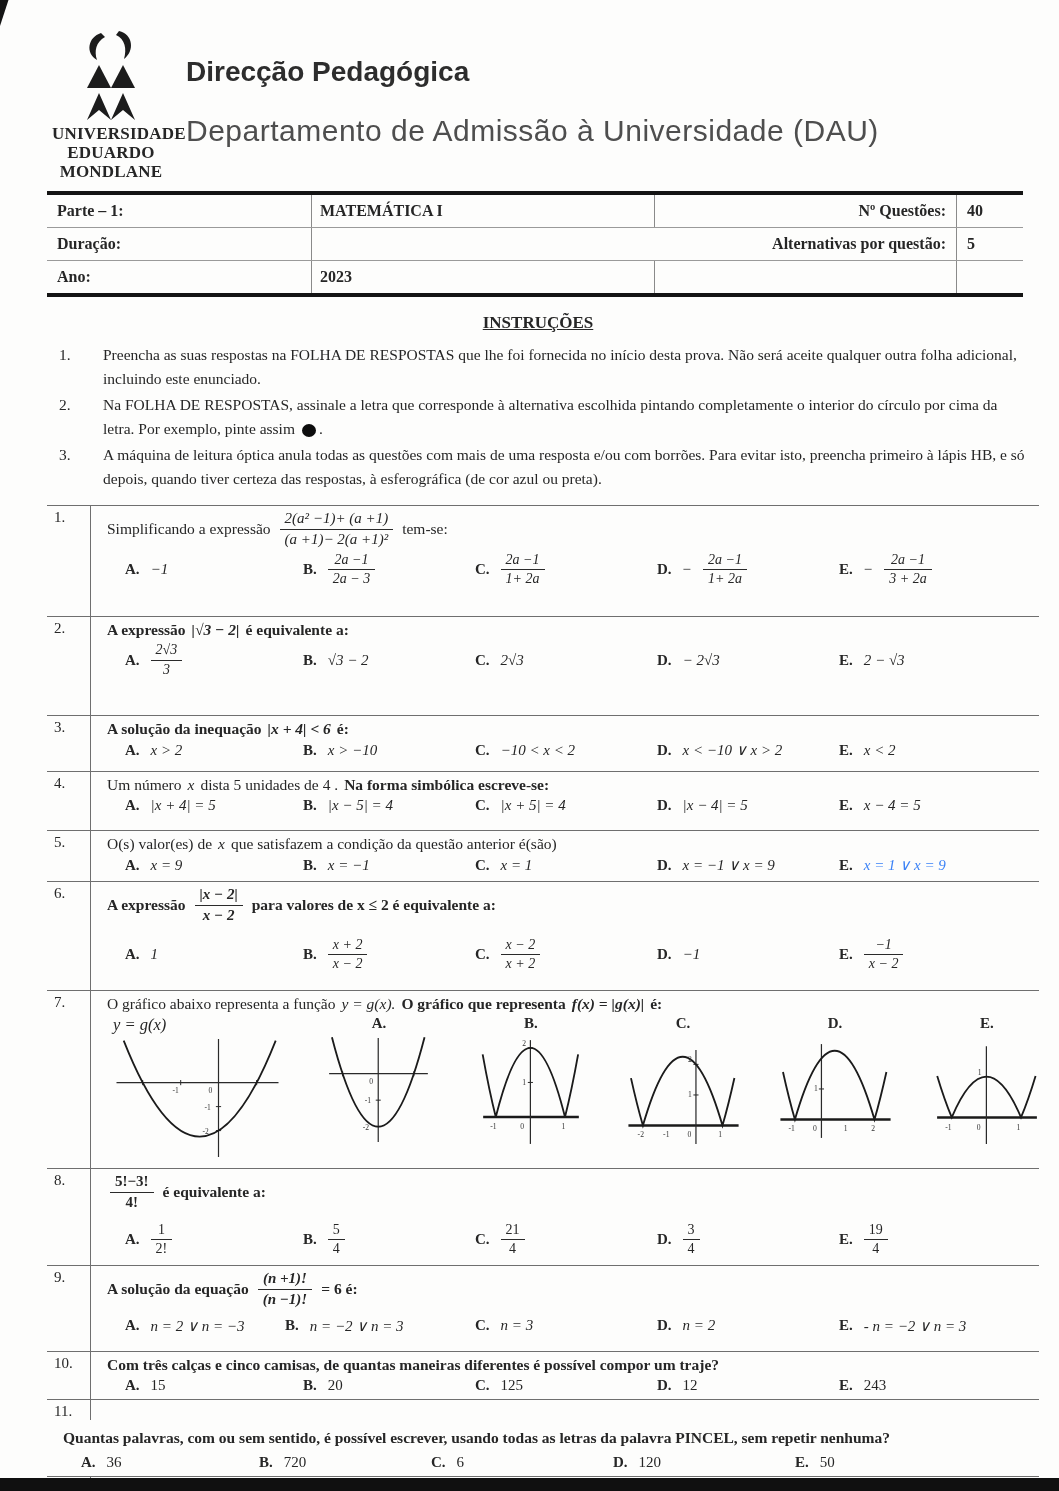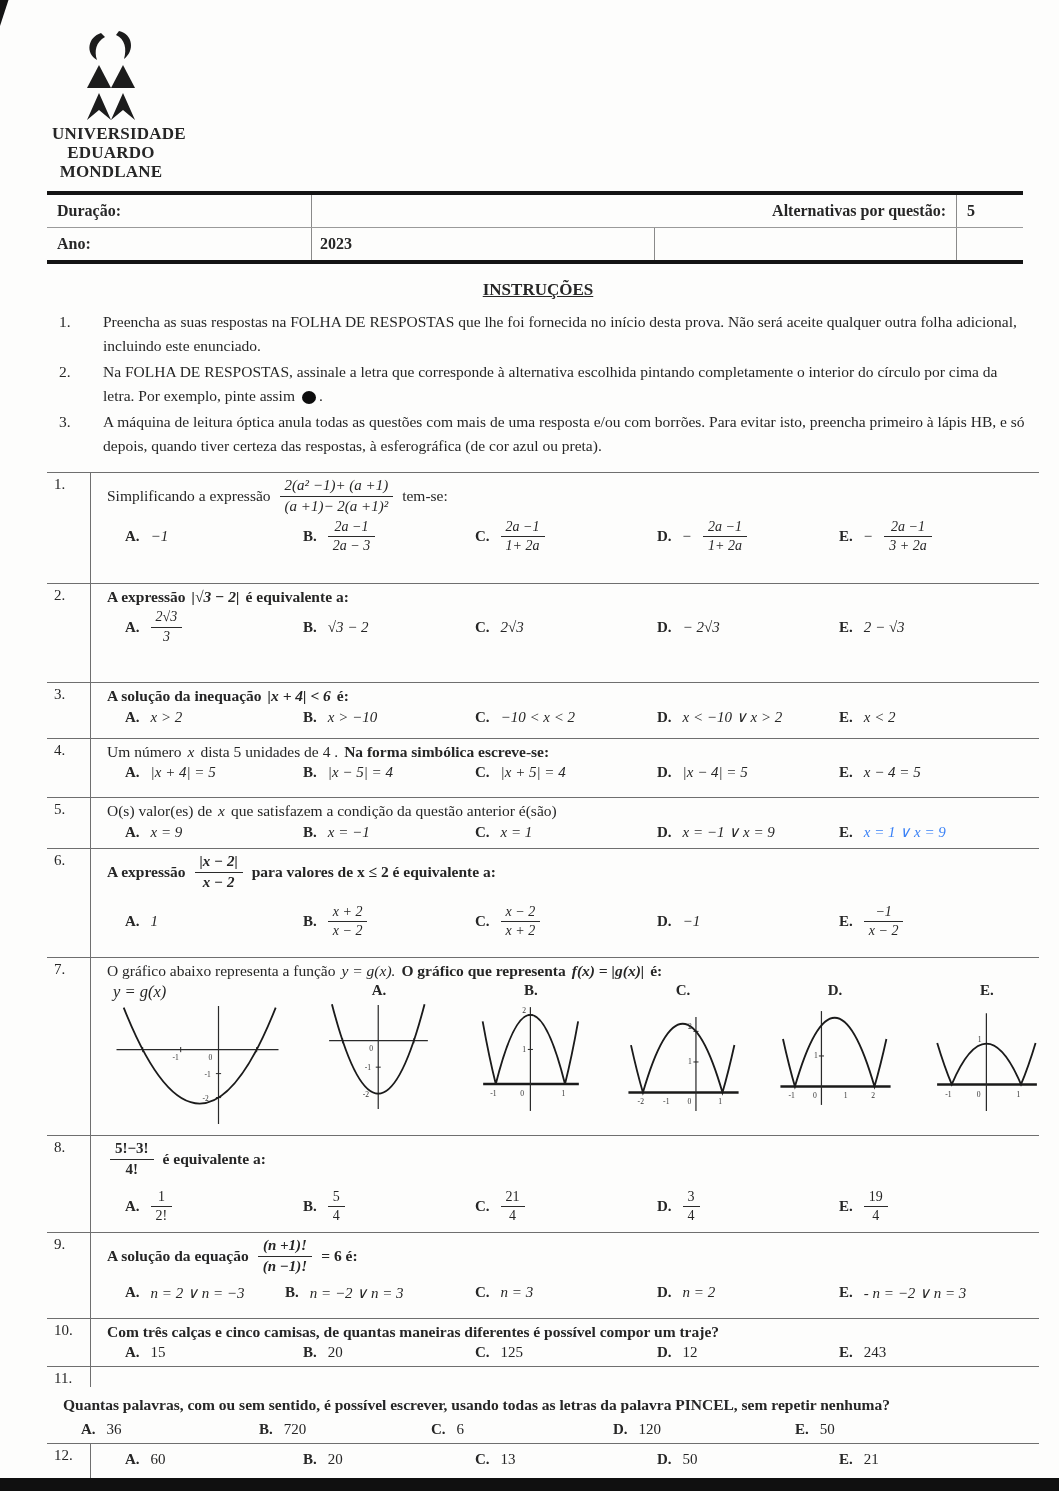--- a/index.html
+++ b/index.html
@@ -81,23 +81,33 @@
         <path d="M36 58 L48 35 L60 58 Z" fill="#1c1c1c"></path>
         <path d="M12 90 L24 63 L36 90 L24 80 Z" fill="#1c1c1c"></path>
         <path d="M36 90 L48 63 L60 90 L48 80 Z" fill="#1c1c1c"></path>
       </svg>
       <div class="org">
         <div>UNIVERSIDADE</div>
         <div>EDUARDO</div>
         <div>MONDLANE</div>
       </div>
     </div>
+    <div class="titles">
+      <div class="t1">Direcção Pedagógica</div>
+      <div class="t2">Departamento de Admissão à Universidade (DAU)</div>
+    </div>
   </div>
 
   <div class="info">
+    <div class="irow">
+      <div class="ic1">Parte – 1:</div>
+      <div class="ic2">MATEMÁTICA I</div>
+      <div class="ic3">Nº Questões:</div>
+      <div class="ic4">40</div>
+    </div>
     <div class="irow">
       <div class="ic1">Duração:</div>
       <div class="ic3">Alternativas por questão:</div>
       <div class="ic4">5</div>
     </div>
     <div class="irow">
       <div class="ic1">Ano:</div>
       <div class="ic2">2023</div>
       <div class="ic3"></div>
       <div class="ic4"></div>

